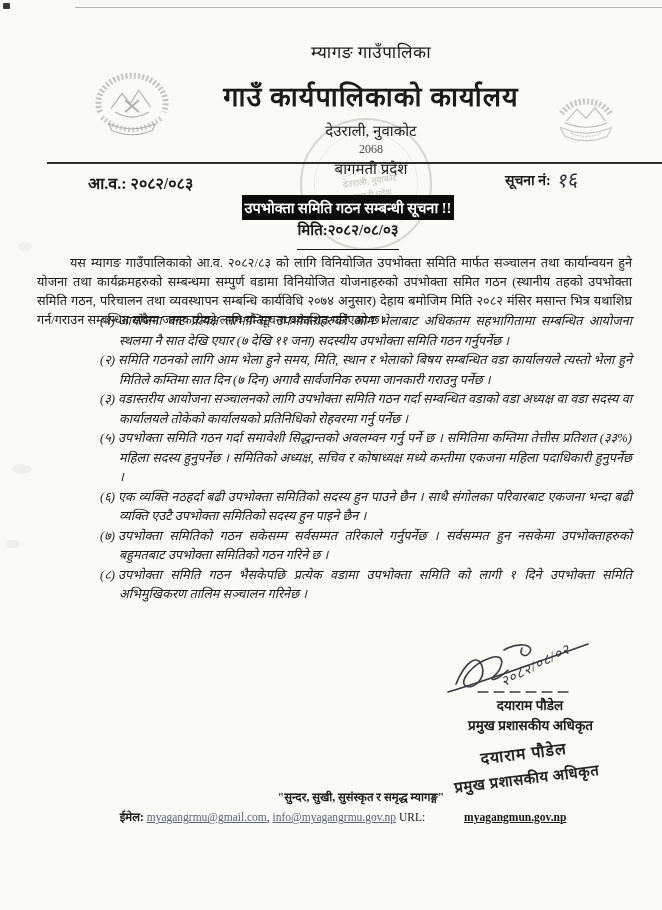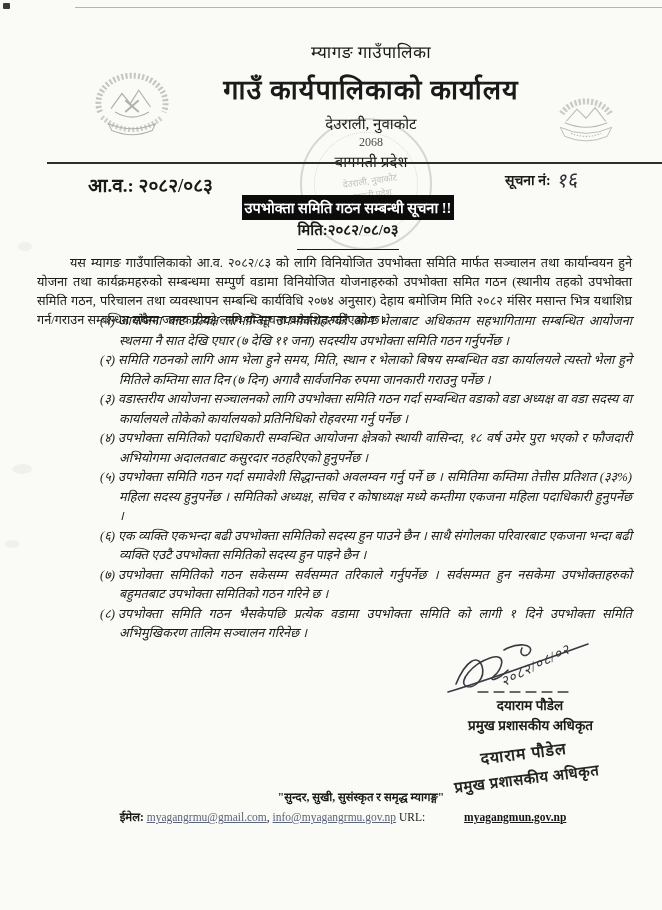--- a/index.html
+++ b/index.html
@@ -17,40 +17,40 @@
   .corner-mark{position:absolute;left:3px;top:3px;width:7px;height:6px;background:#3a3a3a;border-radius:1px;}
   .top-edge-line{position:absolute;left:75px;right:0;top:7px;height:1px;background:#8f8f8f;opacity:.65;}
   .smudge{position:absolute;background:rgba(60,60,60,.05);border-radius:50%;}
   .smudge.s1{left:12px;top:464px;width:20px;height:10px;}
   .smudge.s2{left:5px;top:540px;width:15px;height:8px;}
   .smudge.s3{left:18px;top:242px;width:14px;height:9px;}
 
   
   .hdr{position:absolute;left:80px;right:0;top:40px;text-align:center;z-index:2;}
   .hdr .muni{font-size:17px;letter-spacing:.5px;}
-  .hdr .office{font-size:27px;font-weight:bold;margin-top:7px;letter-spacing:1px;}
+  .hdr .office{font-size:27px;font-weight:bold;margin-top:14px;letter-spacing:1px;}
   .hdr .addr{font-size:15px;margin-top:6px;}
   .hdr .yr{font-size:12px;margin-top:2px;color:#4c4c48;}
   .hdr .prov{font-size:15px;margin-top:1px;}
 
   .emblem-left{position:absolute;left:90px;top:68px;z-index:1;}
   .stamp-right{position:absolute;left:548px;top:88px;z-index:1;}
 
   
   .wm{position:absolute;left:300px;top:118px;width:132px;height:132px;z-index:1;}
   .wm .ring{position:absolute;inset:0;border:2px solid rgba(108,118,98,.26);border-radius:50%;}
   .wm .ring2{position:absolute;inset:14px;border:1px dotted rgba(108,118,98,.25);border-radius:50%;}
   .wm .wmtxt{position:absolute;left:8px;right:0;text-align:center;font-size:9px;color:rgba(95,105,85,.38);transform:rotate(-8deg);}
   .wm .l1{top:56px;}
   .wm .l2{top:70px;}
 
   .rule{position:absolute;left:47px;right:0;top:162px;height:2px;background:#2d2d2b;z-index:3;}
 
   
-  .fiscal{position:absolute;left:88px;top:172px;font-size:19px;font-weight:bold;z-index:3;}
+  .fiscal{position:absolute;left:88px;top:172px;font-size:16px;font-weight:bold;z-index:3;}
   .notice-no{position:absolute;left:505px;top:170px;font-size:14px;font-weight:bold;z-index:3;}
   .notice-no-val{position:absolute;left:556px;top:166px;font-size:20px;font-style:italic;color:#2e2e34;transform:rotate(-6deg);z-index:3;font-family:"DejaVu Serif","Liberation Serif",serif;}
 
   
   .title-wrap{position:absolute;left:0;right:0;top:195px;text-align:center;z-index:3;}
   .title-banner{display:inline-block;transform:translateX(17px);background:#0c0c0c;color:#ffffff;font-weight:bold;font-size:14.5px;padding:2px 3px 3px;}
   .date-wrap{position:absolute;left:0;right:0;top:219px;text-align:center;z-index:3;}
   .notice-date{display:inline-block;transform:translateX(17px);font-size:15px;font-weight:bold;border-bottom:1.5px solid #1a1a18;padding-bottom:10px;}
 
   
@@ -141,23 +141,22 @@
   <div class="date-wrap">
     <span class="notice-date">मिति:२०८२/०८/०३</span>
   </div>
 
   <p class="intro">यस म्यागङ गाउँपालिकाको आ.व. २०८२/८३ को लागि विनियोजित उपभोक्ता समिति मार्फत सञ्चालन तथा कार्यान्वयन हुने योजना तथा कार्यक्रमहरुको सम्बन्धमा सम्पुर्ण वडामा विनियोजित योजनाहरुको उपभोक्ता समित गठन (स्थानीय तहको उपभोक्ता समिति गठन, परिचालन तथा व्यवस्थापन सम्बन्धि कार्यविधि २०७४ अनुसार) देहाय बमोजिम मिति २०८२ मंसिर मसान्त भित्र यथाशिघ्र गर्न/गराउन सम्बन्धित सबैमा जानकारीको लागि यो सूचना प्रकाशित गरिएको छ।</p>
 
   <ol class="items">
     <li><span class="num">(१)</span><span>आयोजना बाट प्रत्यक्ष लाभान्वित उपभोक्ताहरुको आम भेलाबाट अधिकतम सहभागितामा सम्बन्धित आयोजना स्थलमा नै सात देखि एघार (७ देखि ११ जना) सदस्यीय उपभोक्ता समिति गठन गर्नुपर्नेछ ।</span></li>
     <li><span class="num">(२)</span><span>समिति गठनको लागि आम भेला हुने समय, मिति, स्थान र भेलाको बिषय सम्बन्धित वडा कार्यालयले त्यस्तो भेला हुने मितिले कम्तिमा सात दिन (७ दिन) अगावै सार्वजनिक रुपमा जानकारी गराउनु पर्नेछ ।</span></li>
     <li><span class="num">(३)</span><span>वडास्तरीय आयोजना सञ्चालनको लागि उपभोक्ता समिति गठन गर्दा सम्वन्धित वडाको वडा अध्यक्ष वा वडा सदस्य वा कार्यालयले तोकेको कार्यालयको प्रतिनिधिको रोहवरमा गर्नु पर्नेछ ।</span></li>
-    <li><span class="num">(४)</span><span>उपभोक्ता समितिको पदाधिकारी सम्वन्धित आयोजना क्षेत्रको स्थायी वासिन्दा, १८ वर्ष उमेर पुरा भएको र फौजदारी अभियोगमा अदालतबाट कसुरदार नठहरिएको हुनुपर्नेछ ।</span></li>
     <li><span class="num">(५)</span><span>उपभोक्ता समिति गठन गर्दा समावेशी सिद्धान्तको अवलम्वन गर्नु पर्ने छ । समितिमा कम्तिमा तेत्तीस प्रतिशत (३३%) महिला सदस्य हुनुपर्नेछ । समितिको अध्यक्ष, सचिव र कोषाध्यक्ष मध्ये कम्तीमा एकजना महिला पदाधिकारी हुनुपर्नेछ ।</span></li>
-    <li><span class="num">(६)</span><span>एक व्यक्ति एकभन्दा बढी उपभोक्ता समितिको सदस्य हुन पाउने छैन । साथै संगोलका परिवारबाट एकजना भन्दा बढी व्यक्ति एउटै उपभोक्ता समितिको सदस्य हुन पाइने छैन ।</span></li>
+    <li><span class="num">(६)</span><span>एक व्यक्ति नठहर्दा बढी उपभोक्ता समितिको सदस्य हुन पाउने छैन । साथै संगोलका परिवारबाट एकजना भन्दा बढी व्यक्ति एउटै उपभोक्ता समितिको सदस्य हुन पाइने छैन ।</span></li>
     <li><span class="num">(७)</span><span>उपभोक्ता समितिको गठन सकेसम्म सर्वसम्मत तरिकाले गर्नुपर्नेछ । सर्वसम्मत हुन नसकेमा उपभोक्ताहरुको बहुमतबाट उपभोक्ता समितिको गठन गरिने छ ।</span></li>
     <li><span class="num">(८)</span><span>उपभोक्ता समिति गठन भैसकेपछि प्रत्येक वडामा उपभोक्ता समिति को लागी १ दिने उपभोक्ता समिति अभिमुखिकरण तालिम सञ्चालन गरिनेछ ।</span></li>
   </ol>
 
   <div class="sig-svg">
     <svg width="165" height="62" viewBox="0 0 165 62">
       <g fill="none" stroke="#3a3a42" stroke-width="1.6" stroke-linecap="round">
         <path d="M18,44 C28,20 40,14 44,26 C48,38 36,50 28,46 C20,42 34,24 52,18 C70,12 64,30 56,36 C50,41 58,42 70,30"></path>
         <path d="M10,52 C50,40 100,22 150,4"></path>
         <path d="M66,10 C80,2 96,4 92,12 C89,18 80,16 84,8"></path>

